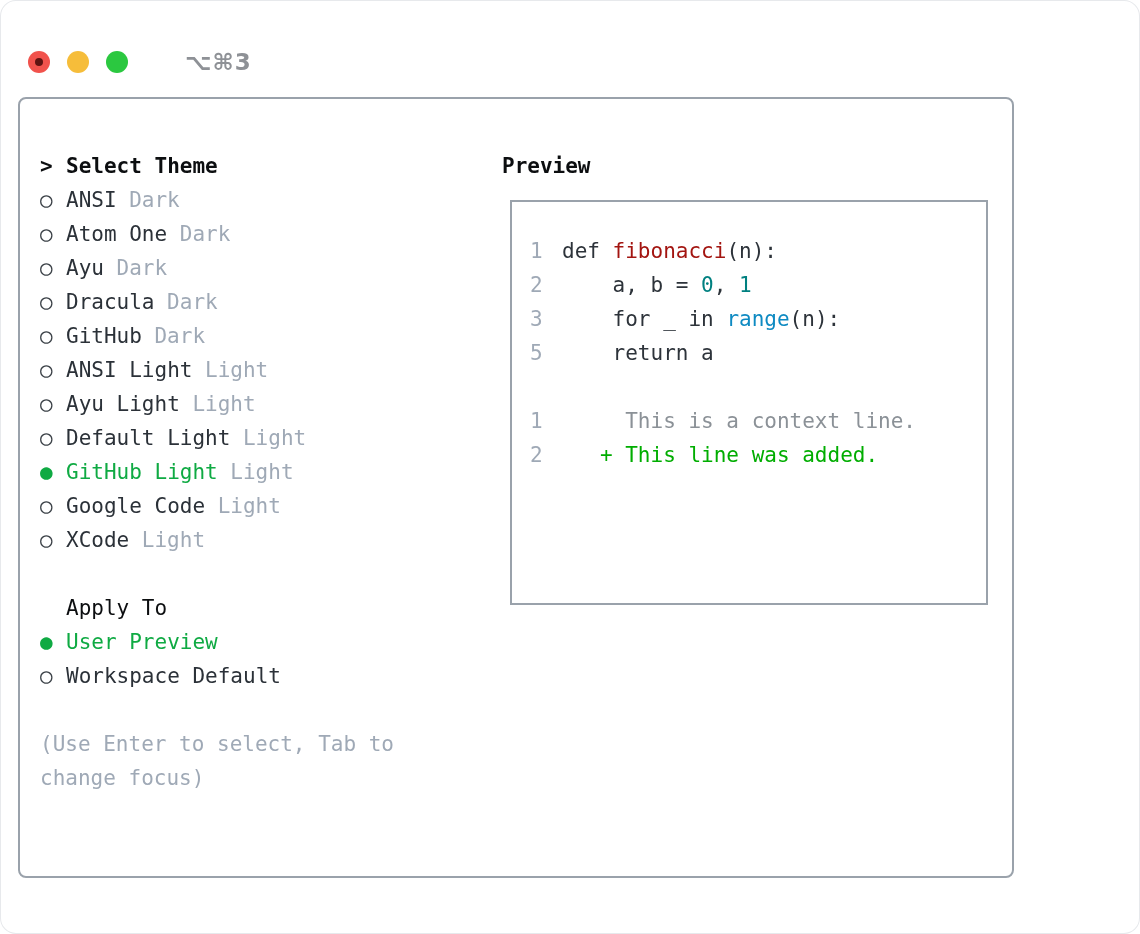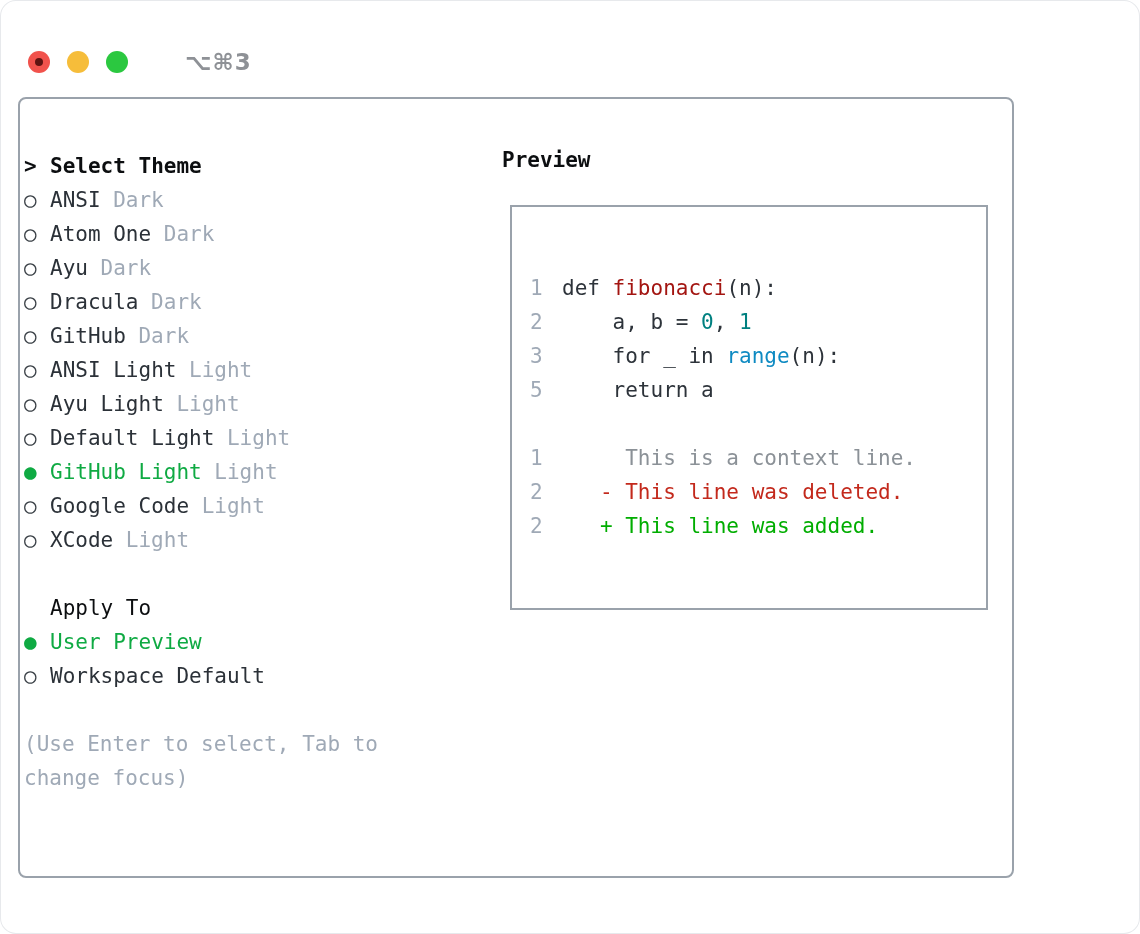--- a/index.html
+++ b/index.html
@@ -52,45 +52,45 @@
   
   .panel{
     position:relative;
     margin-left:18px;
     width:996px;height:781px;
     border:2px solid var(--border);
     border-radius:8px;
     box-sizing:border-box;
     background:#ffffff;
   }
-  .left-col{position:absolute;left:4px;top:50px;width:402px;}
-  .right-col{position:absolute;left:482px;top:44px;}
+  .left-col{position:absolute;left:20px;top:50px;width:402px;}
+  .right-col{position:absolute;left:482px;top:50px;}
   .row{font-size:21px;line-height:34px;white-space:pre;color:var(--text);}
   .marker{display:inline-block;width:26px;}
   .hdr{font-weight:bold;color:var(--heading);}
   .caret{font-weight:bold;color:var(--heading);}
   .radio{color:var(--radio_off);}
   .row.selected .radio{color:var(--accent_green);}
   .row.selected .name{color:var(--accent_green);}
   .name{color:var(--text);}
   .tag{color:var(--dim);margin-left:12.6px;}
   .subheader{color:var(--heading);}
   .spacer{height:34px;}
   .hint{
     font-size:21px;line-height:34px;color:var(--dim);
     width:400px;
   }
   
   .preview-title{font-size:21px;line-height:34px;font-weight:bold;color:var(--heading);}
   .preview-box{
-    margin-top:28px;margin-left:8px;
+    margin-top:17px;margin-left:8px;
     width:478px;height:405px;
     border:2px solid var(--border);
     box-sizing:border-box;
-    padding:64px 0 0 18px;
+    padding:32px 0 0 18px;
     background:#ffffff;
     overflow:hidden;
   }
   .code-line{font-size:21px;line-height:34px;white-space:pre;}
   .linenum{display:inline-block;width:32px;color:var(--dim);}
   .tok-plain{color:var(--code_plain);}
   .tok-function{color:var(--code_function);}
   .tok-number{color:var(--code_number);}
   .tok-builtin{color:var(--code_builtin);}
   .tok-context{color:var(--diff_context);}
@@ -140,19 +140,18 @@
 
     <div class="right-col">
       <div class="preview-title">Preview</div>
       <div class="preview-box" id="preview-box">
           <div class="code-line"><span class="linenum">1</span><span><span class="tok-plain">def </span><span class="tok-function">fibonacci</span><span class="tok-plain">(n):</span></span></div>
           <div class="code-line"><span class="linenum">2</span><span><span class="tok-plain">    a, b = </span><span class="tok-number">0</span><span class="tok-plain">, </span><span class="tok-number">1</span></span></div>
           <div class="code-line"><span class="linenum">3</span><span><span class="tok-plain">    for _ in </span><span class="tok-builtin">range</span><span class="tok-plain">(n):</span></span></div>
           <div class="code-line"><span class="linenum">5</span><span><span class="tok-plain">    return a</span></span></div>
           <div class="code-line">&nbsp;</div>
           <div class="code-line"><span class="linenum">1</span><span><span class="tok-context">     This is a context line.</span></span></div>
-          <div class="code-line"><span class="linenum">2</span><span><span class="tok-deleted">   - This line was deleted.</span></span></div>
           <div class="code-line"><span class="linenum">2</span><span><span class="tok-added">   + This line was added.</span></span></div>
         </div>
     </div>
 
   </div>
 </div>
 
 </body></html>

